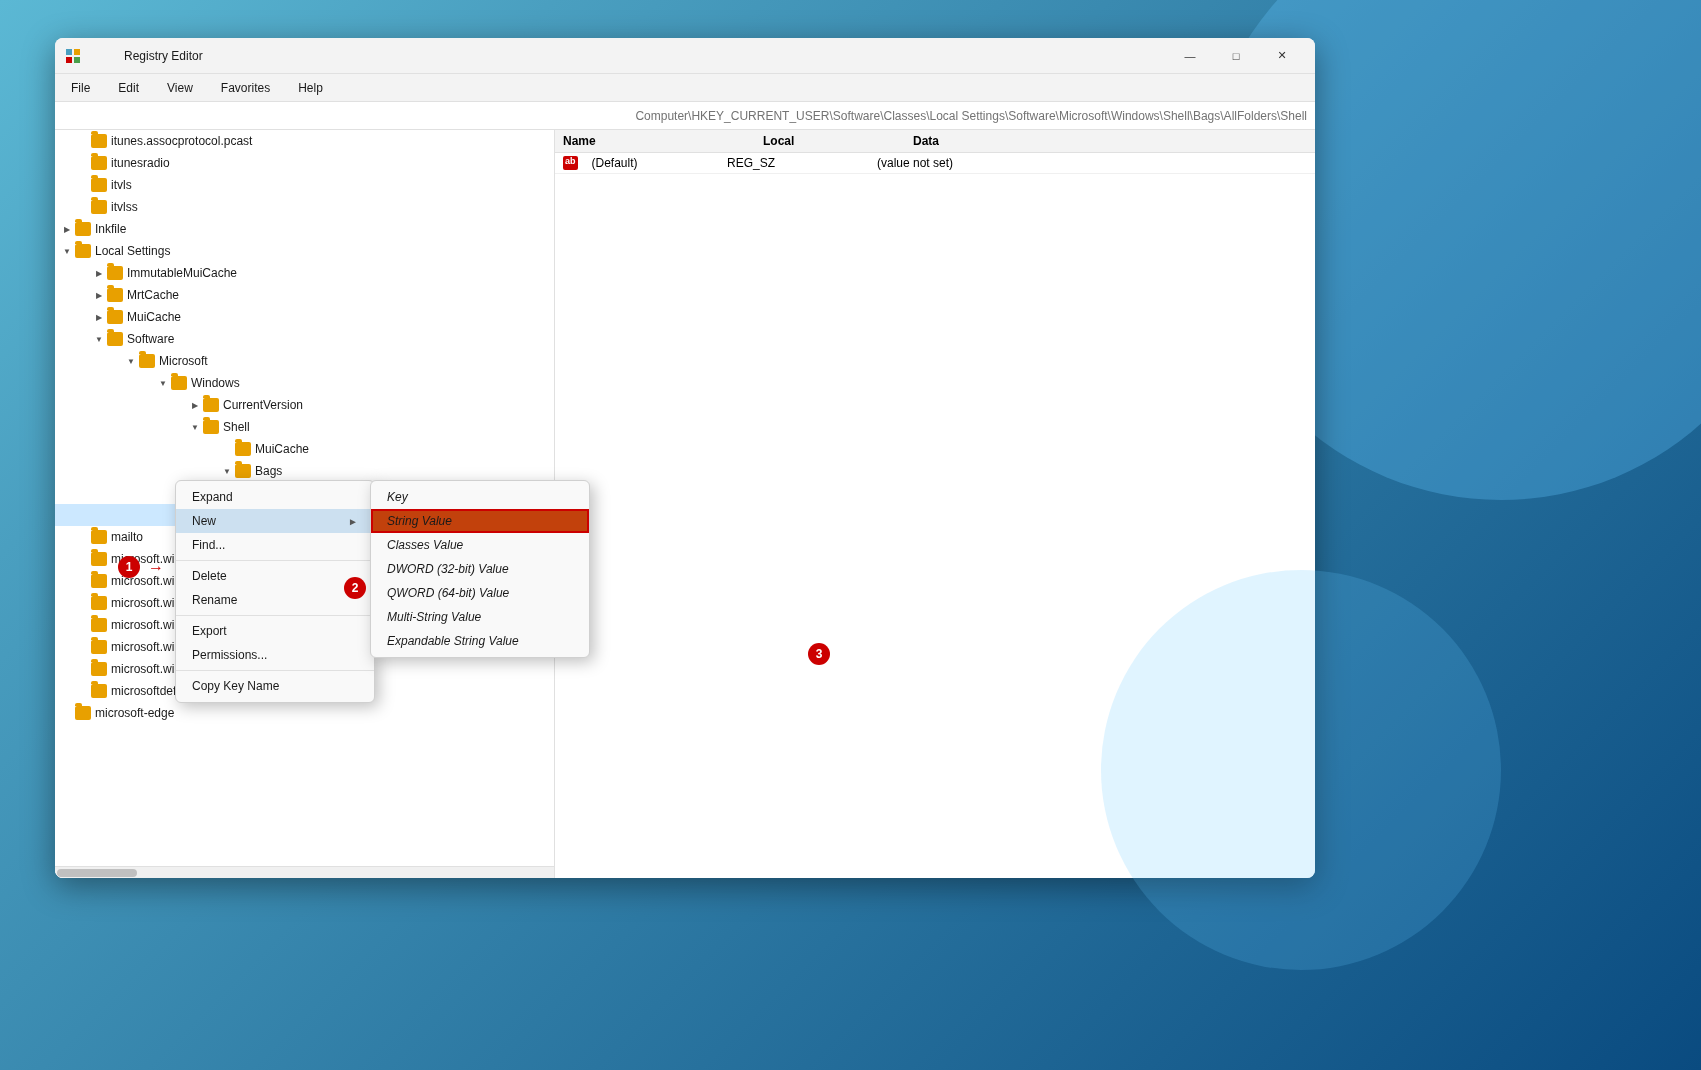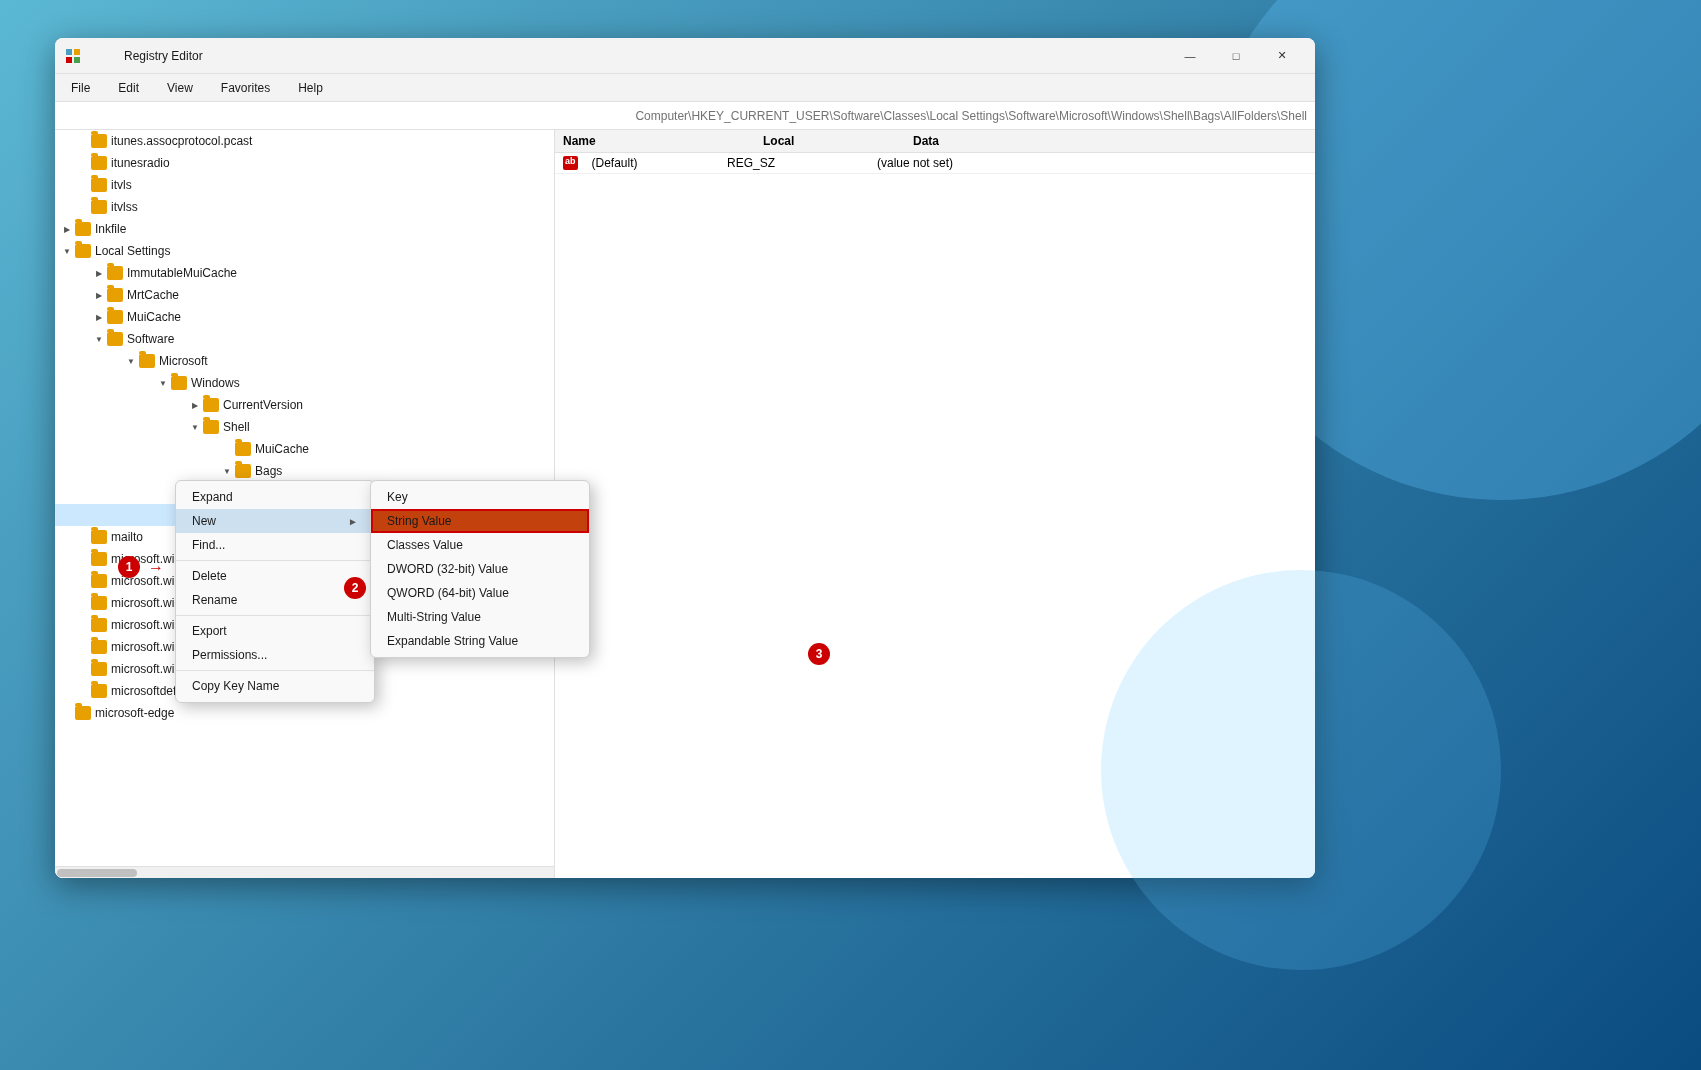--- a/index.html
+++ b/index.html
@@ -252,21 +252,21 @@
       position: absolute;
       top: 480px; left: 370px;
       width: 220px;
       background: #f9f9f9;
       border: 1px solid #d0d0d0;
       border-radius: 6px;
       box-shadow: 4px 4px 16px rgba(0,0,0,0.25);
       z-index: 101;
       padding: 4px 0;
     }
-    .submenu .ctx-item { padding: 5px 16px; }
+    .submenu .ctx-item { padding: 5px 16px; font-style: italic; }
 
     
     .badge {
       position: absolute;
       width: 22px; height: 22px;
       border-radius: 50%;
       background: #cc0000;
       color: white;
       font-size: 12px;
       font-weight: bold;

